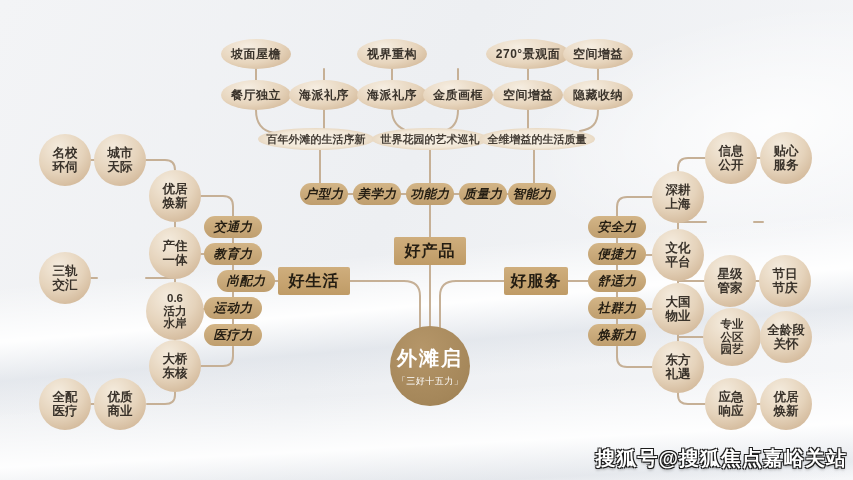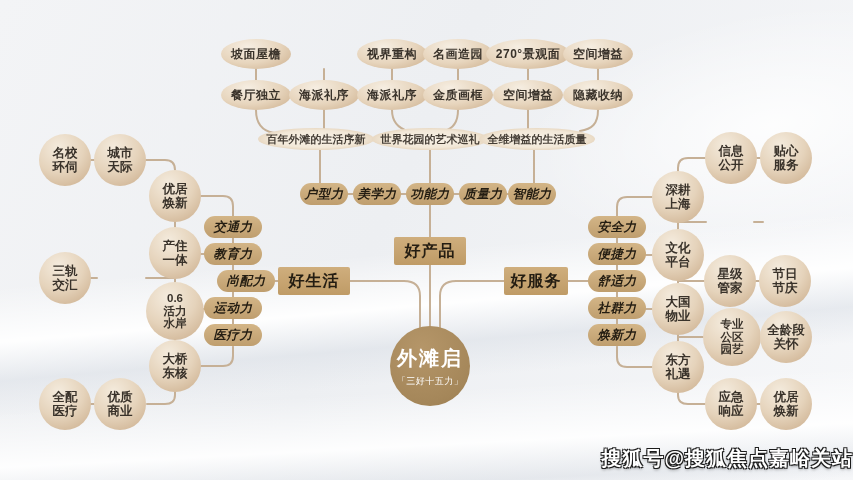--- a/index.html
+++ b/index.html
@@ -32,21 +32,21 @@
   .rect.w72{width:72px;}
   .rect.w64{width:64px;}
   .circle{width:52px;height:52px;border-radius:50%;
           background:radial-gradient(circle at 38% 26%,#f4ebdd 0%,#e5d3bb 50%,#c9ab89 100%);
           color:#39322a;font-weight:bold;font-size:12.5px;line-height:1.12;white-space:pre-line;}
   .circle.lg{width:58px;height:58px;font-size:11.5px;}
   .center-node{width:80px;height:80px;border-radius:50%;flex-direction:column;
           background:radial-gradient(circle at 40% 28%,#b59669 0%,#a5875a 70%,#9b7d50 100%);color:#ffffff;}
   .center-title{font-size:20px;font-weight:bold;letter-spacing:2px;}
   .center-sub{font-size:9px;margin-top:3px;letter-spacing:.5px;}
-  .watermark{position:absolute;right:0;bottom:8px;font-size:20px;font-weight:bold;letter-spacing:1px;color:#ffffff;
+  .watermark{position:absolute;right:6px;bottom:8px;font-size:20px;font-weight:bold;letter-spacing:1px;color:#ffffff;
      text-shadow:-1px -1px 0 #1c1c1c,1px -1px 0 #1c1c1c,-1px 1px 0 #1c1c1c,1px 1px 0 #1c1c1c,0 2px 3px rgba(0,0,0,.35);}
 </style>
 </head>
 <body>
 
 <div class="stage">
   <div class="wave wave-a"></div>
   <div class="wave wave-b"></div>
   <div class="wave wave-c"></div>
 
@@ -88,21 +88,20 @@
       M652 309H646
       M678 335V341 M678 337H704
       M755 337H762
       M652 367H627Q617 367 617 357V347
       M678 393V395Q678 404 688 404H706
       M753 404H762"></path>
   </svg>
 
   <div class="node oval" style="left:256px;top:54px">坡面屋檐</div>
   <div class="node oval" style="left:392px;top:54px">视界重构</div>
-  <div class="node oval" style="left:458px;top:54px">名画造园</div>
   <div class="node oval wide" style="left:528px;top:54px">270°景观面</div>
   <div class="node oval" style="left:598px;top:54px">空间增益</div>
 
   <div class="node oval" style="left:256px;top:95px">餐厅独立</div>
   <div class="node oval" style="left:324px;top:95px">海派礼序</div>
   <div class="node oval" style="left:392px;top:95px">海派礼序</div>
   <div class="node oval" style="left:458px;top:95px">金质画框</div>
   <div class="node oval" style="left:528px;top:95px">空间增益</div>
   <div class="node oval" style="left:598px;top:95px">隐藏收纳</div>
 

